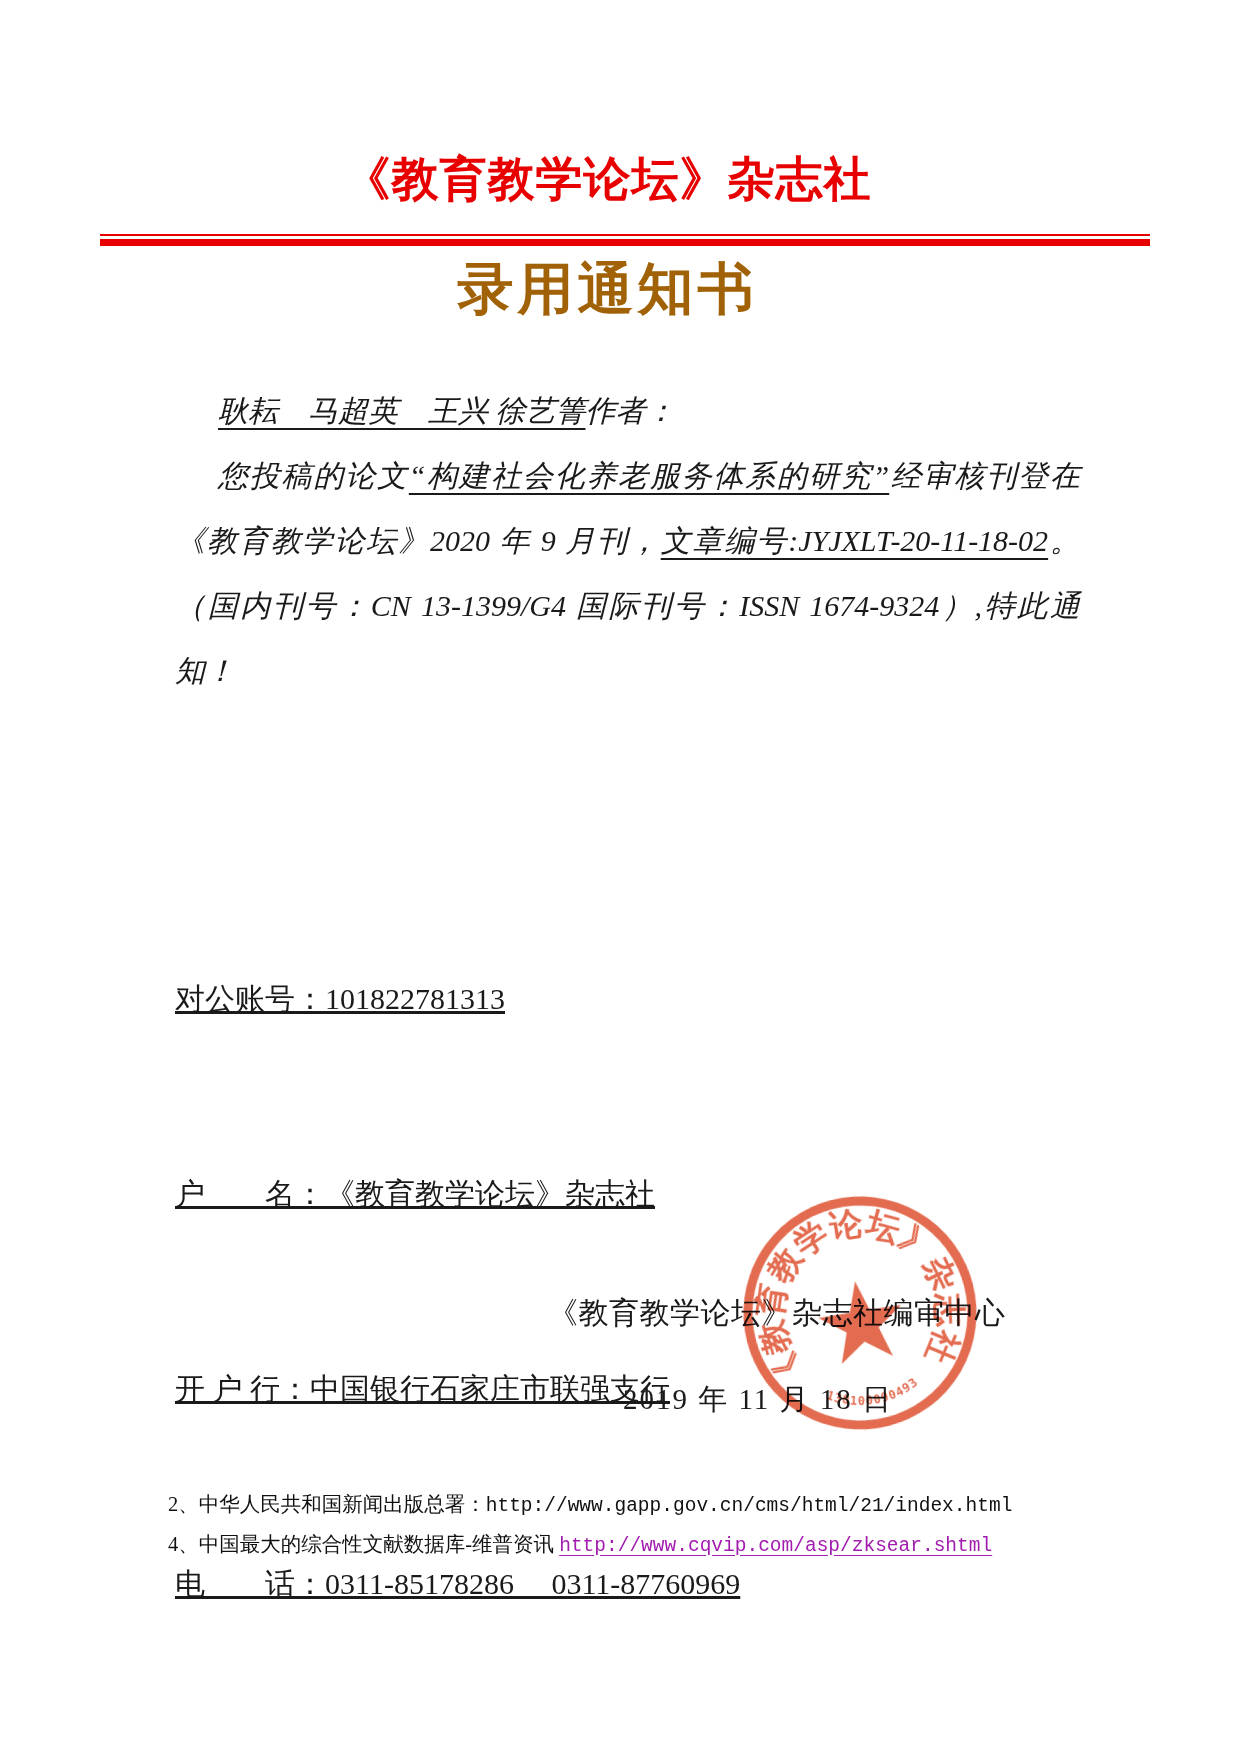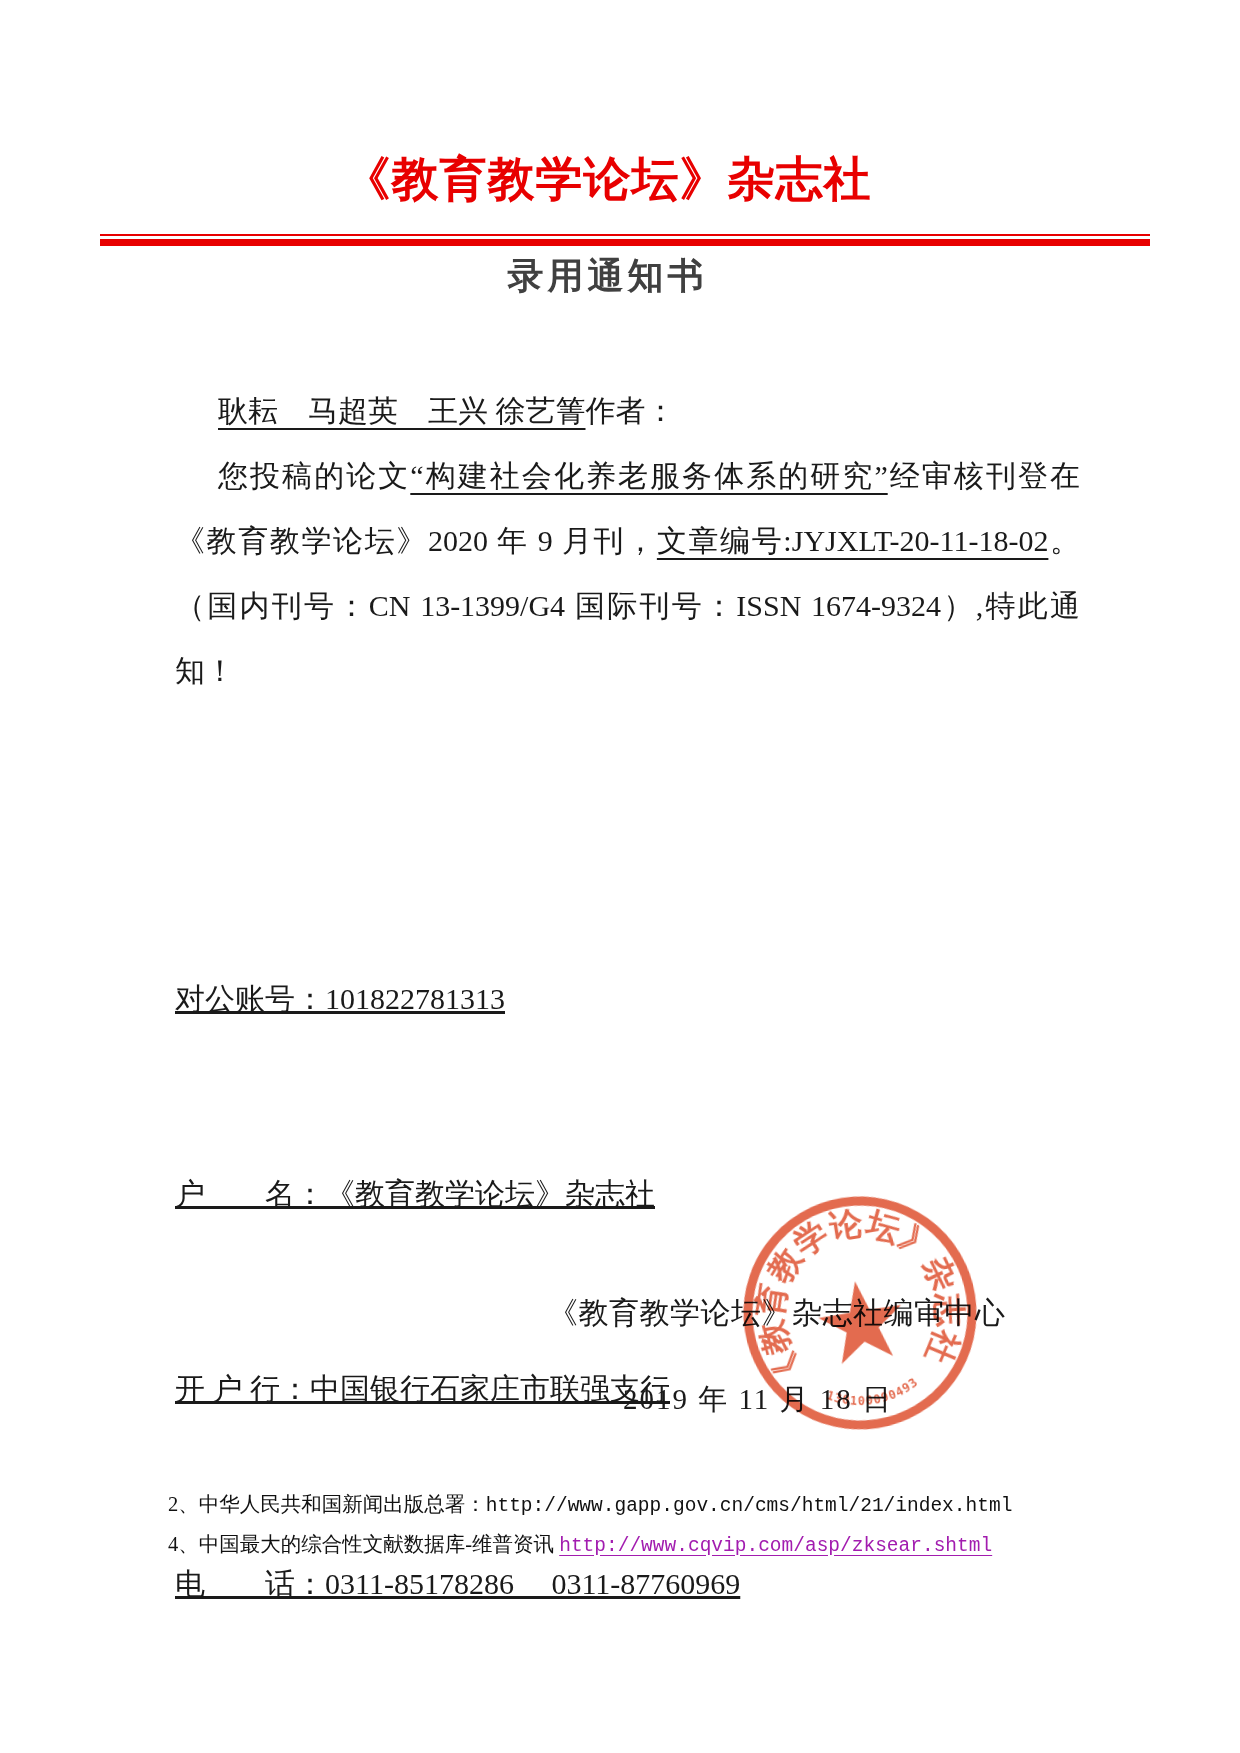--- a/index.html
+++ b/index.html
@@ -13,28 +13,29 @@
     position:absolute;top:148px;left:100px;width:1015px;
     text-align:center;font-size:47px;font-weight:bold;color:#e80000;
     letter-spacing:1px;white-space:nowrap;
   }
   .double-rule{
     position:absolute;top:234px;left:100px;width:1050px;height:3px;
     border-top:2px solid #e80000;border-bottom:7px solid #e80000;
   }
   .doc-subtitle{
     position:absolute;top:252px;left:100px;width:1015px;
-    text-align:center;font-size:36px;font-weight:bold;color:#404040;
+    text-align:center;font-size:56px;font-weight:bold;color:#a16207;
     letter-spacing:4px;white-space:nowrap;
   }
   
   .letter-body{
     position:absolute;top:378px;left:175px;width:905px;
     font-size:30px;line-height:65px;text-align:justify;
     white-space:pre-wrap;
+    font-style:italic;
   }
   .letter-body p{margin:0;text-indent:43px;}
   .uline{
     text-decoration:underline;text-decoration-thickness:2px;
     text-underline-offset:7px;
   }
   
   .account{
     position:absolute;top:836px;left:175px;width:905px;
     font-size:30px;line-height:65px;white-space:pre-wrap;

